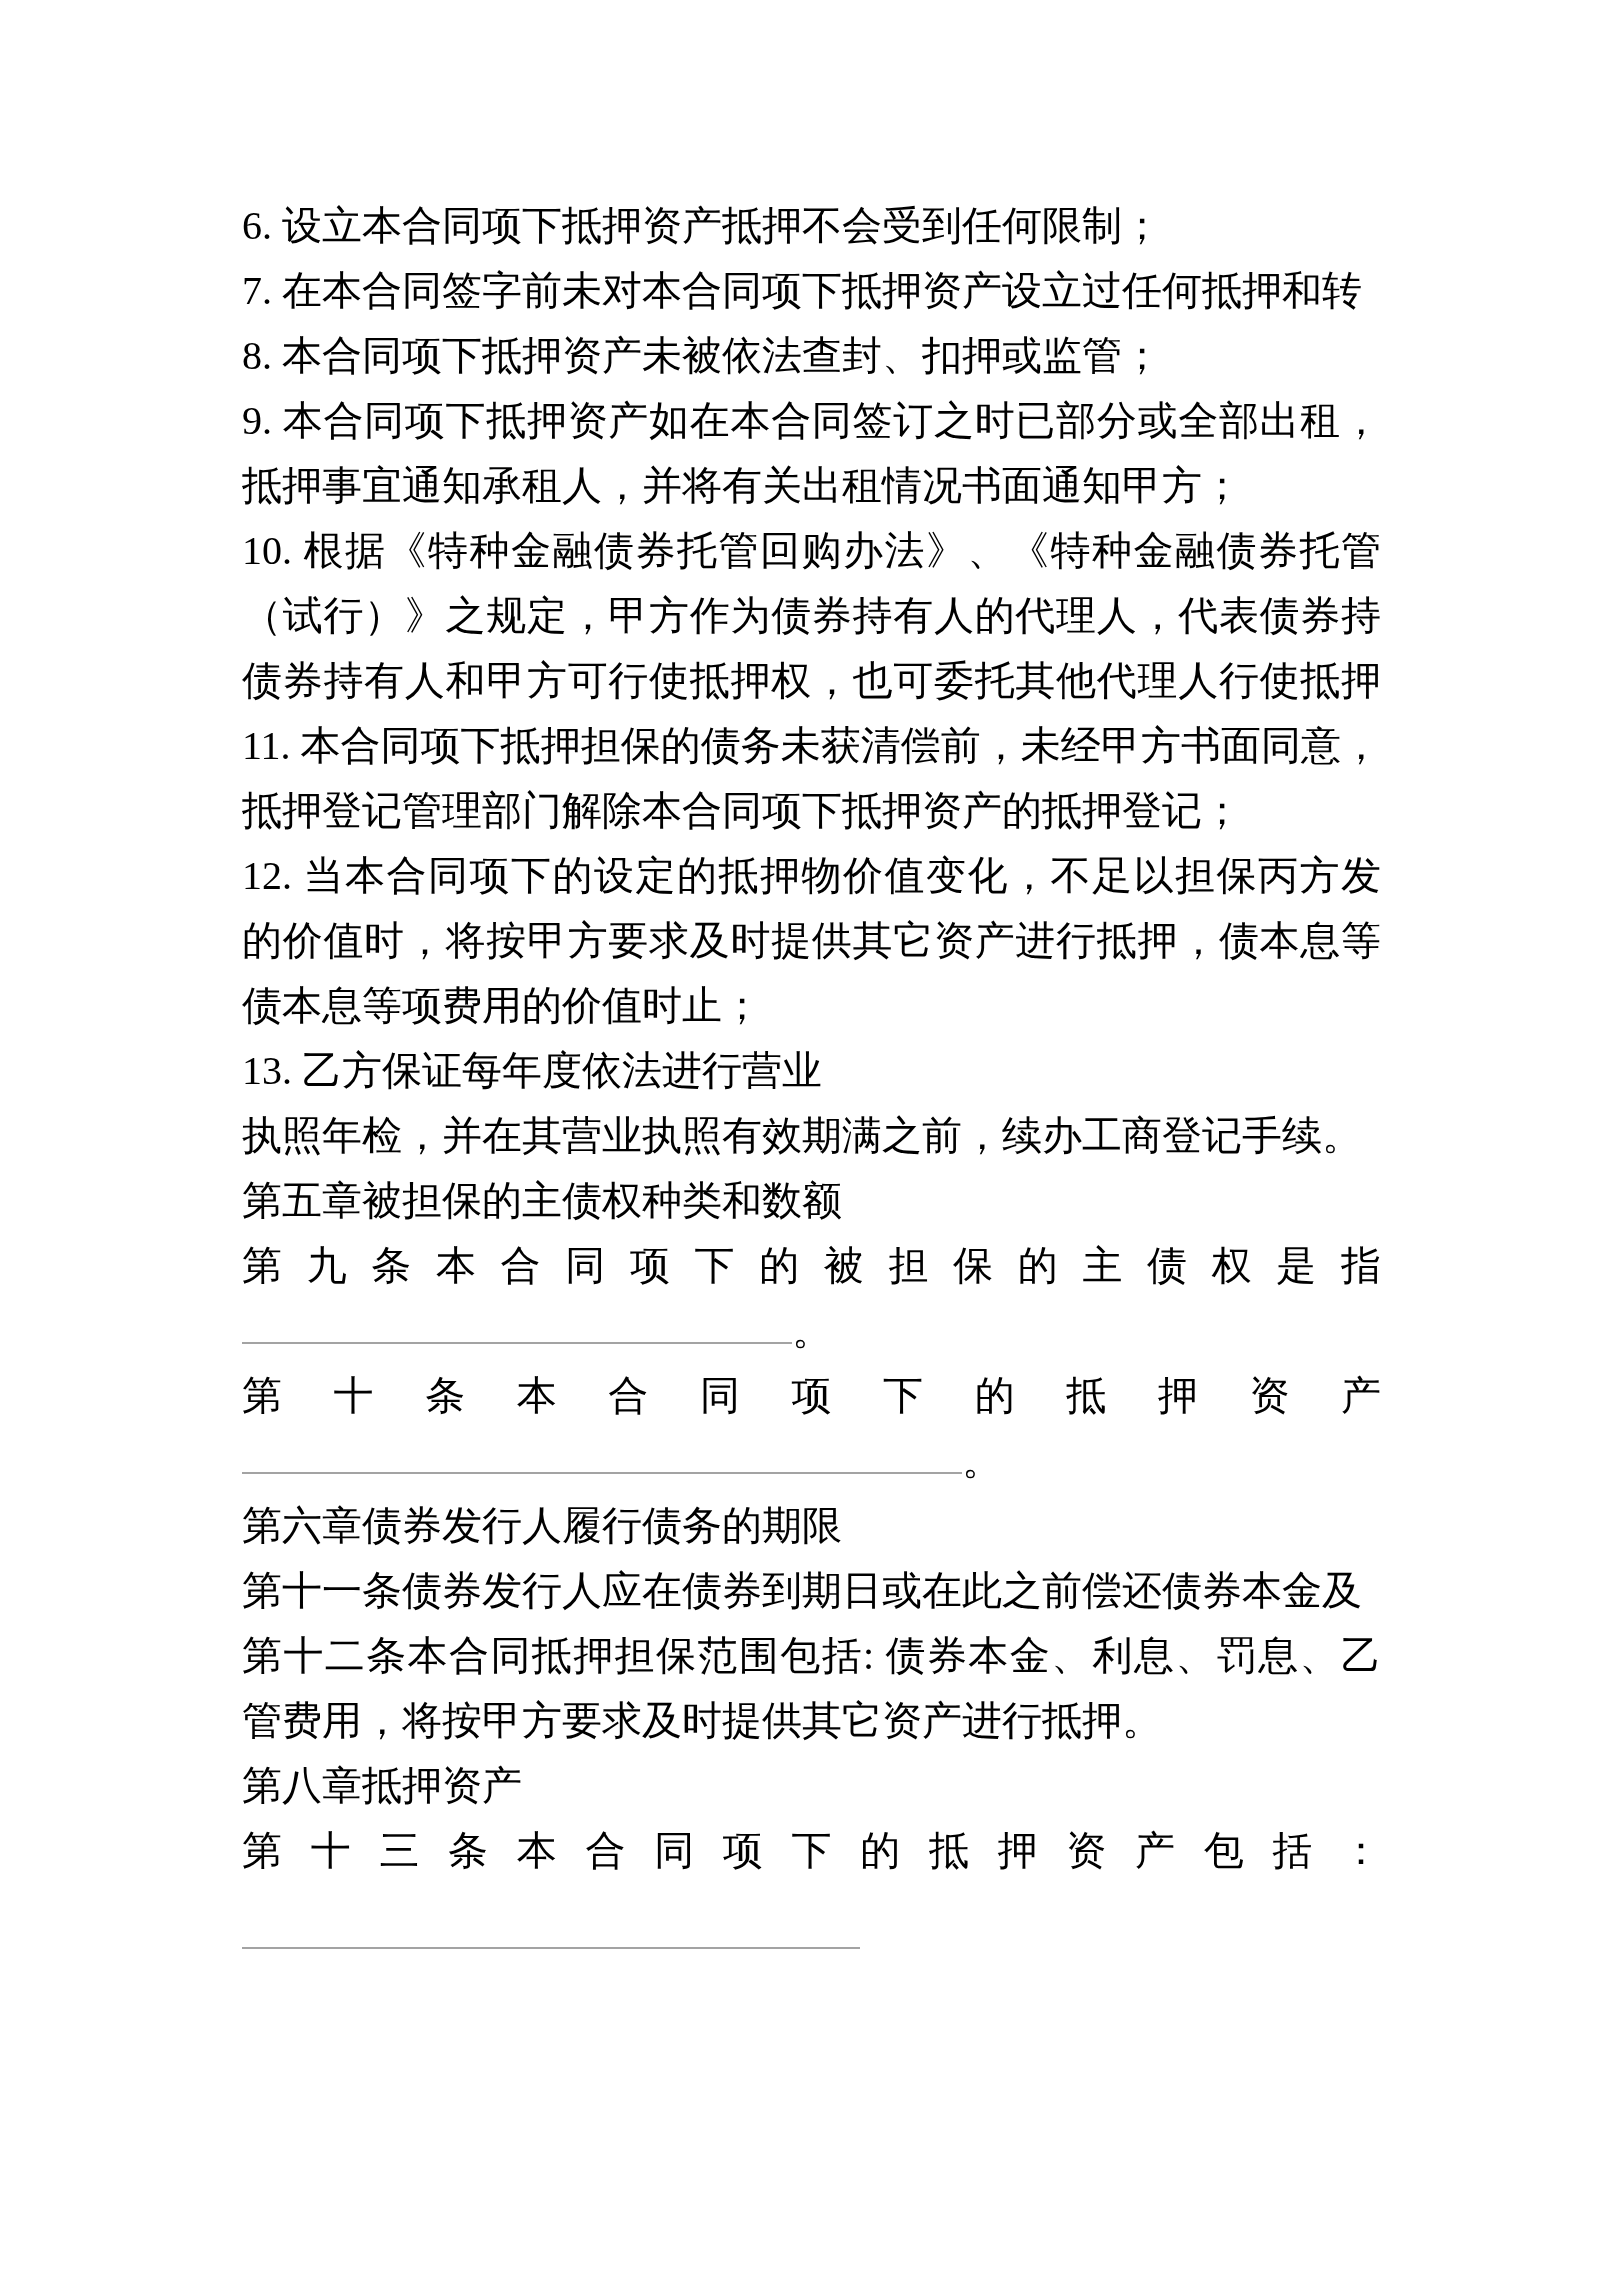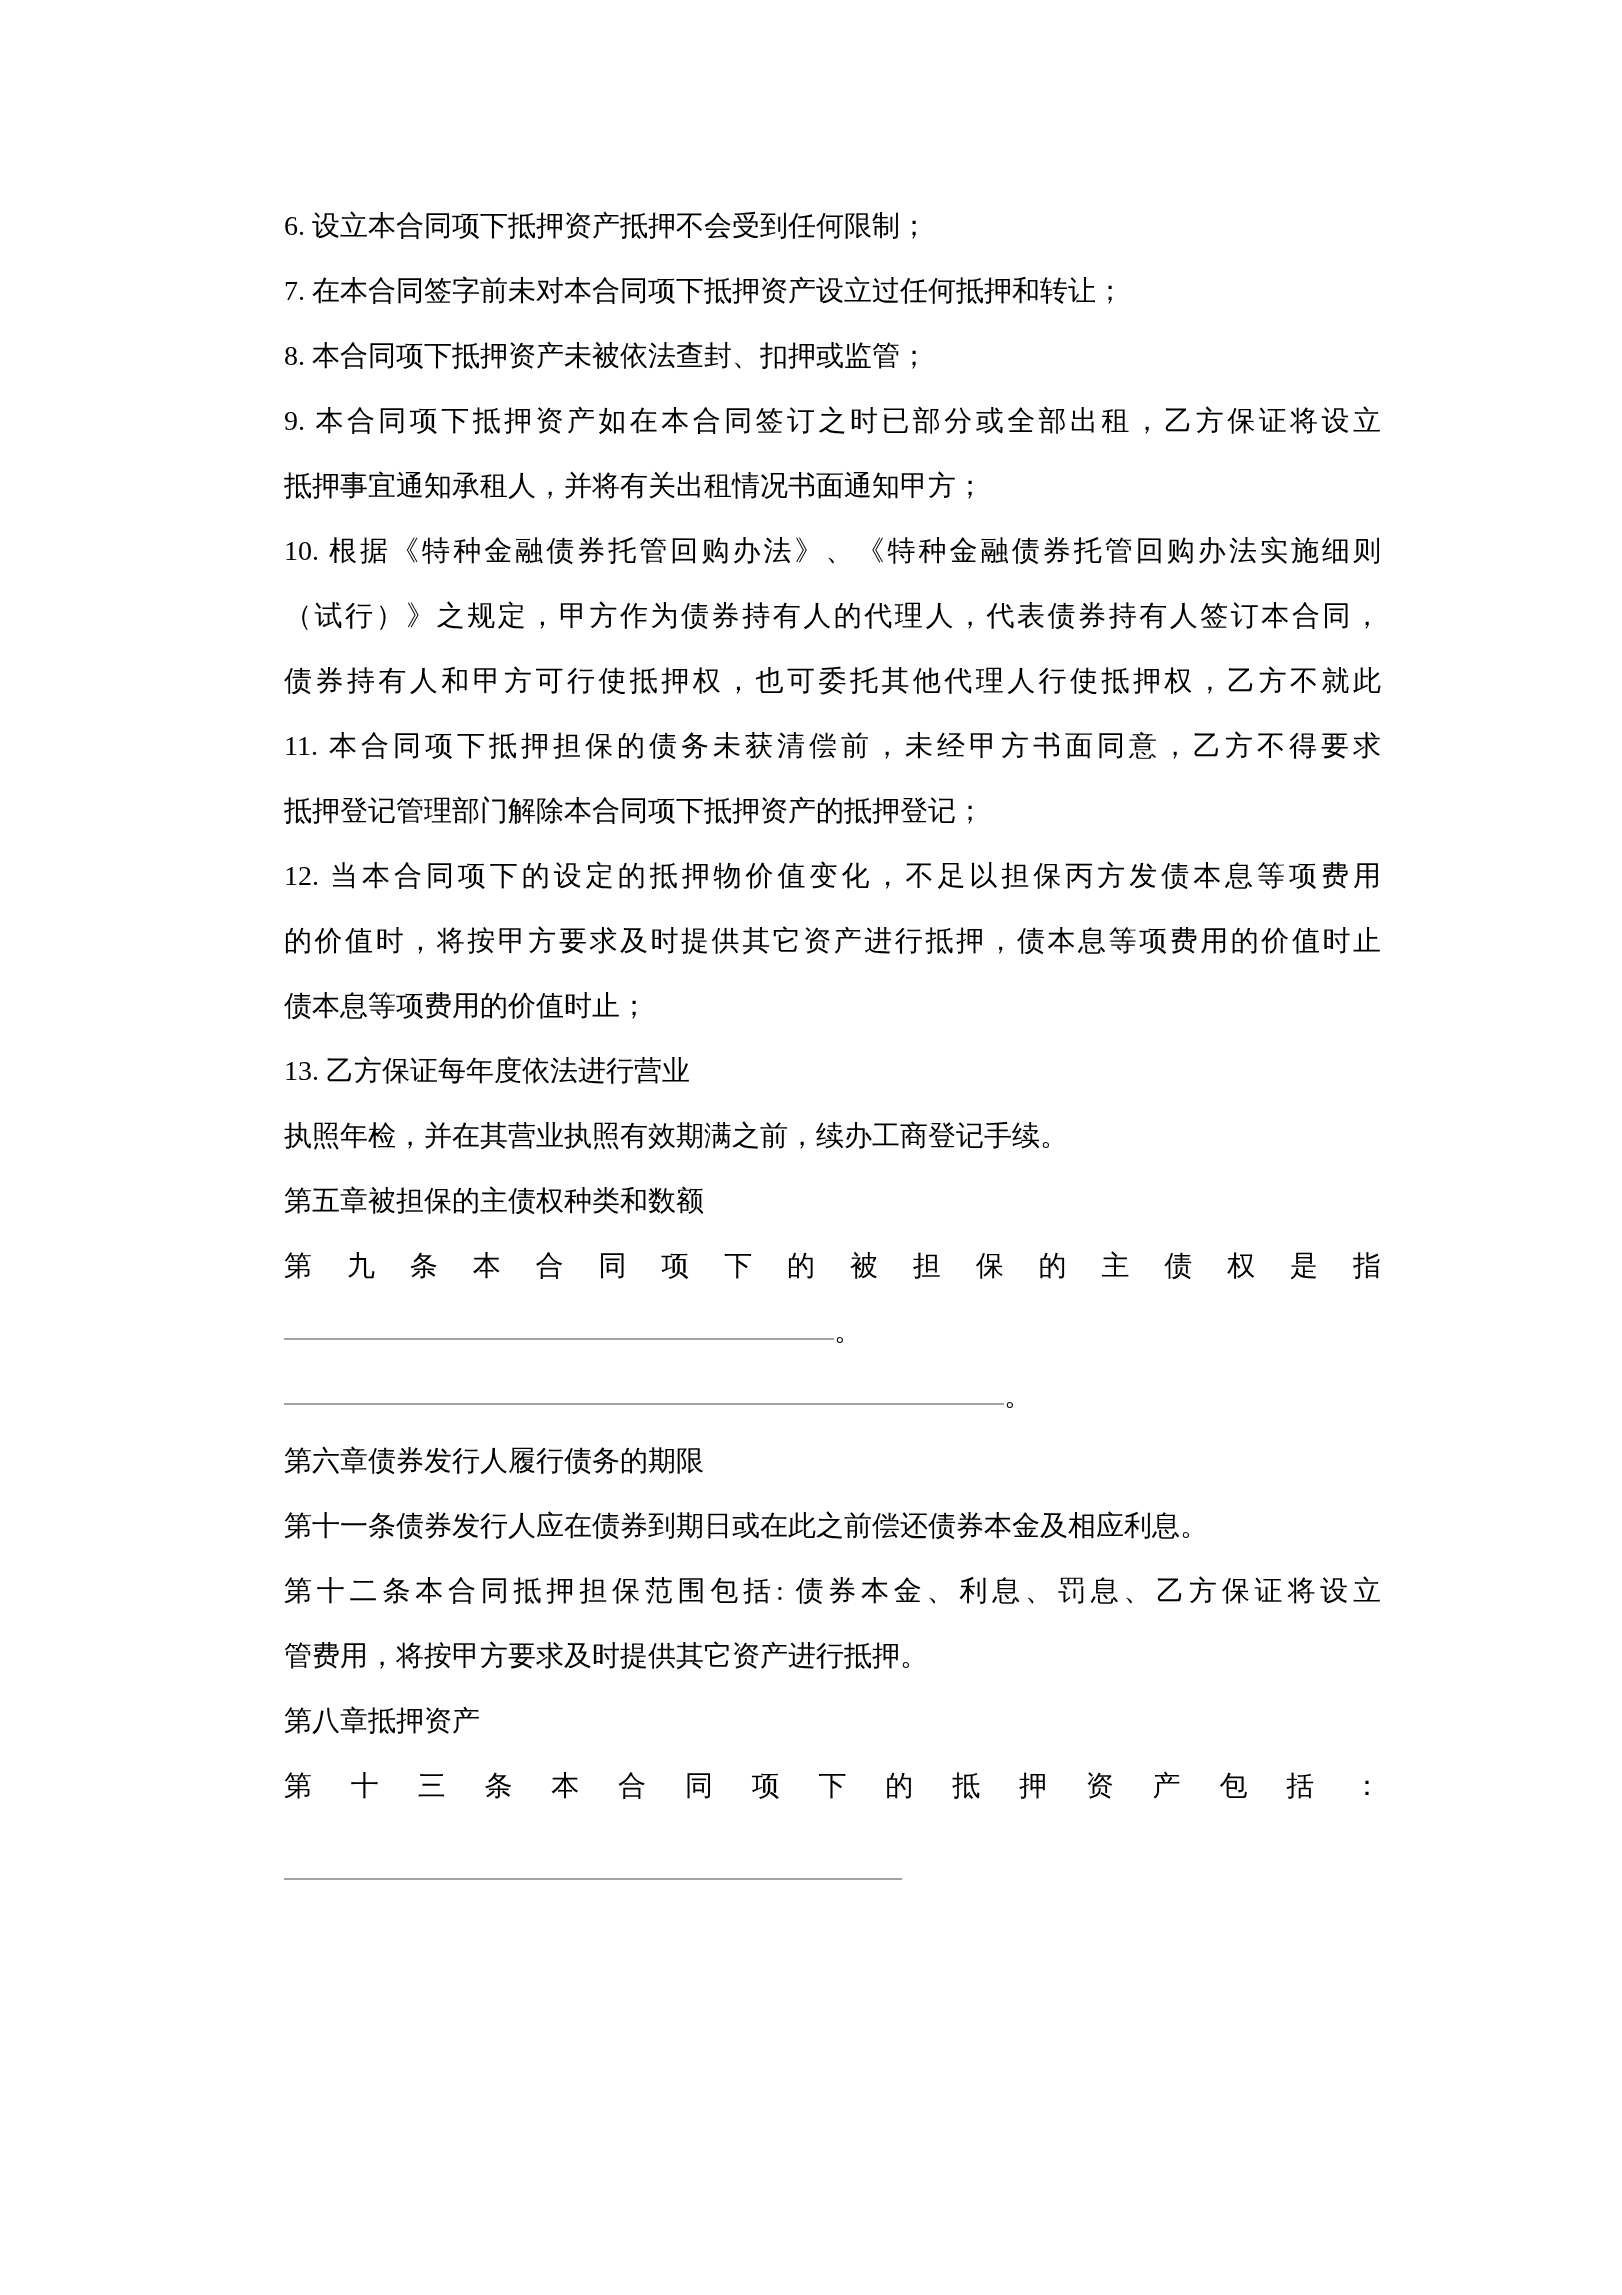--- a/index.html
+++ b/index.html
@@ -14,26 +14,25 @@
     width: 1623px;
     height: 2295px;
     background: #ffffff;
     overflow: hidden;
   }
   .content {
     padding: 193px 242px 0 242px;
     width: 1623px;
   }
   .ln {
-    font-size: 28px;
+    font-size: 40px;
     line-height: 65px;
     height: 65px;
     overflow: hidden;
     text-align: left;
-    margin-left: 42px;
   }
   
   .flush {
     text-align: justify;
     text-align-last: justify;
   }
   
   .spread {
     text-align: justify;
     text-align-last: justify;
@@ -63,20 +62,21 @@
     <div class="ln flush">11. 本合同项下抵押担保的债务未获清偿前，未经甲方书面同意，乙方不得要求</div>
     <div class="ln">抵押登记管理部门解除本合同项下抵押资产的抵押登记；</div>
     <div class="ln flush">12. 当本合同项下的设定的抵押物价值变化，不足以担保丙方发债本息等项费用</div>
     <div class="ln flush">的价值时，将按甲方要求及时提供其它资产进行抵押，债本息等项费用的价值时止</div>
     <div class="ln">债本息等项费用的价值时止；</div>
     <div class="ln">13. 乙方保证每年度依法进行营业</div>
     <div class="ln">执照年检，并在其营业执照有效期满之前，续办工商登记手续。</div>
     <div class="ln">第五章被担保的主债权种类和数额</div>
     <div class="ln spread">第九条本合同项下的被担保的主债权是指</div>
     <div class="ln"><span class="uline" style="width:550px"></span><span>。</span></div>
+    <div class="ln spread">第十条本合同项下的抵押资产</div>
     <div class="ln"><span class="uline" style="width:720px"></span><span>。</span></div>
     <div class="ln">第六章债券发行人履行债务的期限</div>
     <div class="ln">第十一条债券发行人应在债券到期日或在此之前偿还债券本金及相应利息。</div>
     <div class="ln flush">第十二条本合同抵押担保范围包括: 债券本金、利息、罚息、乙方保证将设立</div>
     <div class="ln">管费用，将按甲方要求及时提供其它资产进行抵押。</div>
     <div class="ln">第八章抵押资产</div>
     <div class="ln spread">第十三条本合同项下的抵押资产包括：</div>
     <div class="ln spacer"></div>
     <div class="ln"><span class="uline" style="width:618px"></span><span></span></div>
 

